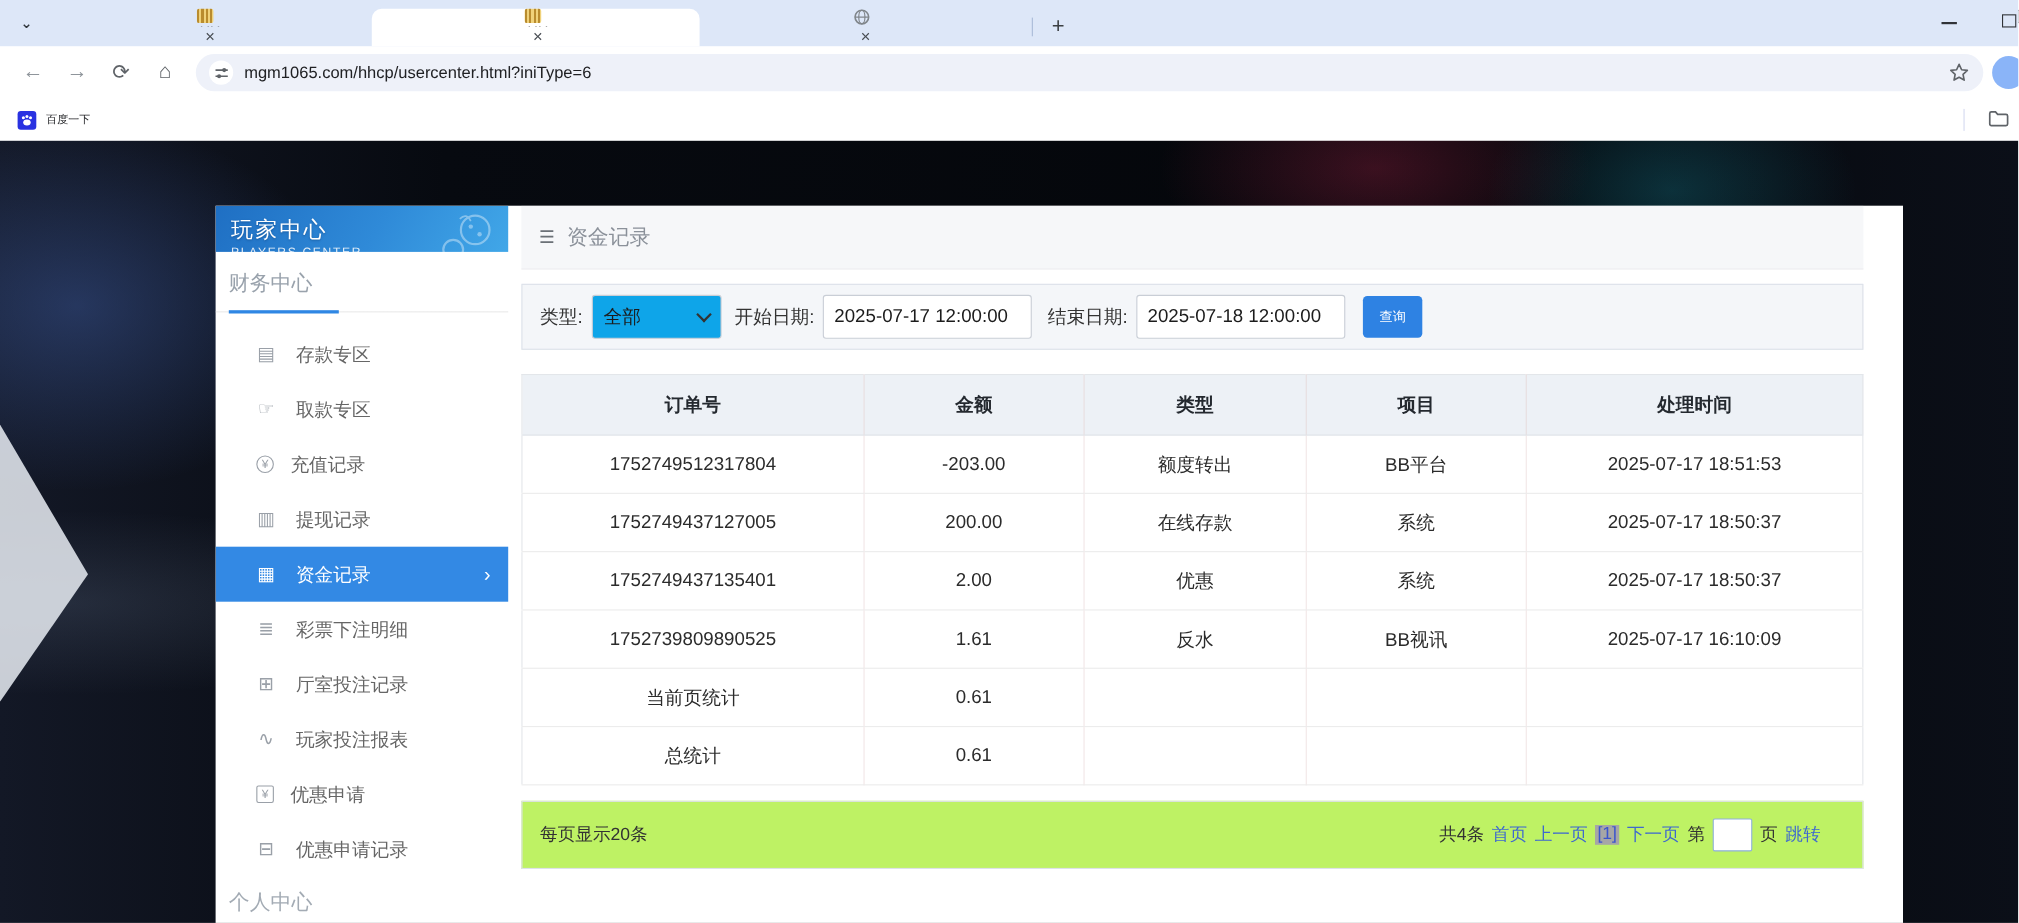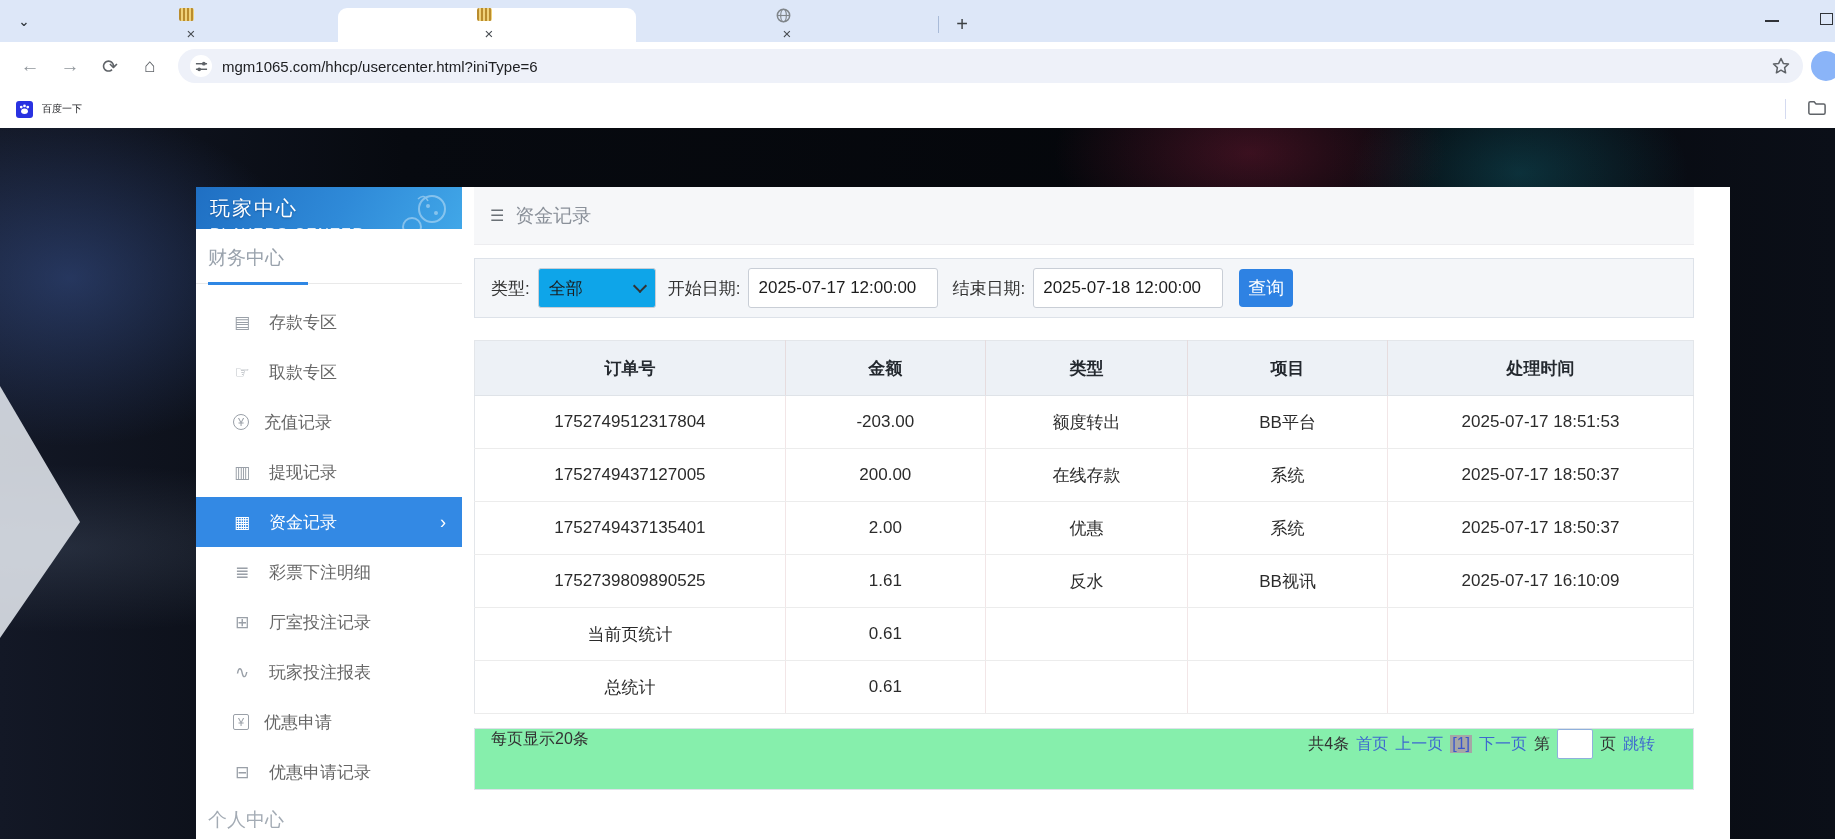--- a/index.html
+++ b/index.html
@@ -58,21 +58,21 @@
     clip-path:polygon(0 0,100% 54%,0 100%);}
 
   
   .page{position:absolute;left:196px;top:59px;width:1534px;height:652px;background:#fff;display:flex;overflow:hidden;}
 
   
   .sidebar{width:266px;flex:none;}
   .side-header{height:42px;background:linear-gradient(120deg,#1f6fc3 0%,#2f8ad8 55%,#41a7e8 100%);
     padding:8px 0 0 14px;box-sizing:border-box;position:relative;color:#fff;}
   .side-title{font-size:20px;letter-spacing:2px;text-shadow:0 1px 2px rgba(0,40,90,.4);}
-  .side-subtitle{font-size:15px;letter-spacing:1.5px;color:rgba(255,255,255,.85);margin-top:2px;}
+  .side-subtitle{font-size:11px;letter-spacing:1.5px;color:rgba(255,255,255,.85);margin-top:2px;}
   .pad-ic{position:absolute;right:12px;top:6px;opacity:.38;}
   .side-section{margin:16px 0 0 12px;font-size:19px;color:#99a2ac;}
   .side-rule{margin-top:11px;height:3px;position:relative;background:linear-gradient(#e9e9e9,#e9e9e9) 0 1px/100% 1px no-repeat;}
   .side-rule i{position:absolute;left:12px;top:0;width:100px;height:3px;background:#2f87e4;}
   .side-menu{margin-top:12px;}
   .side-item{height:50px;display:flex;align-items:center;padding-left:34px;font-size:17px;color:#666;position:relative;}
   .si-icon{width:24px;margin-right:15px;color:#9aa0a8;font-size:17px;text-align:center;flex:none;}
   .si-badge{width:16px;height:16px;border:1.5px solid #9aa0a8;font-size:11px;display:flex;align-items:center;
     justify-content:center;color:#9aa0a8;box-sizing:border-box;margin-right:15px;margin-left:3px;flex:none;}
   .si-badge.round{border-radius:50%;}
@@ -92,32 +92,32 @@
     display:flex;align-items:center;padding-left:16px;font-size:17px;color:#333;}
   .f-label{margin-right:8px;}
   .select-box{width:118px;height:40px;background:#0ea5e9;border:1px solid #c9ced6;border-radius:3px;
     display:flex;align-items:center;padding:0 10px;box-sizing:border-box;margin-right:12px;}
   .select-box .sel-val{flex:1;color:#1c1c1c;}
   .sel-caret{width:8px;height:8px;border-right:2px solid #333;border-bottom:2px solid #333;
     transform:rotate(45deg);margin-top:-4px;}
   .date-input{width:190px;height:40px;border:1px solid #c9ced6;border-radius:3px;background:#fff;
     font-size:17px;color:#1c1c1c;padding:0 9px;box-sizing:border-box;font-family:"Liberation Sans","DejaVu Sans",sans-serif;}.gap14{width:14px;}
   .query-btn{width:54px;height:38px;margin-left:16px;background:#2e82e3;color:#fff;border:none;border-radius:4px;
-    font-size:18px;font-family:inherit;}
+    font-size:12px;font-family:inherit;}
 
   .data-table{width:100%;margin-top:22px;border-collapse:collapse;border:1px solid #e3e6ea;}
   .data-table th{height:52px;background:#edf1f6;font-size:17px;font-weight:600;color:#24292f;
     border-bottom:1px solid #dfe3e8;border-right:1px solid #e6dcde;}
   .data-table th:last-child{border-right:none;}
   .data-table td{height:50px;text-align:center;font-size:17px;color:#2b2b2b;
     border-bottom:1px solid #ececec;border-right:1px solid #f2e6e7;}
   .data-table td:last-child{border-right:none;}
 
-  .pager{margin-top:14px;height:62px;background:#86efac;border:1px solid #dde2e9;box-sizing:border-box;
-    display:flex;align-items:flex-start;padding:0 38px 0 16px;font-size:16px;color:#333;}
+  .pager{margin-top:14px;height:62px;background:#bef264;border:1px solid #dde2e9;box-sizing:border-box;
+    display:flex;align-items:center;padding:0 38px 0 16px;font-size:16px;color:#333;}
   .pager-right{margin-left:auto;display:flex;align-items:center;gap:7px;}
   .pg-link{color:#3e68cf;}
   .pg-current{background:#a6a6a6;color:#3a55cc;padding:0 2px;}
   .jump-input{width:30px;height:26px;border:1px solid #8fb0dc;background:#fff;border-radius:2px;}
 </style>
 </head>
 <body>
 
 <div class="screen">
 

